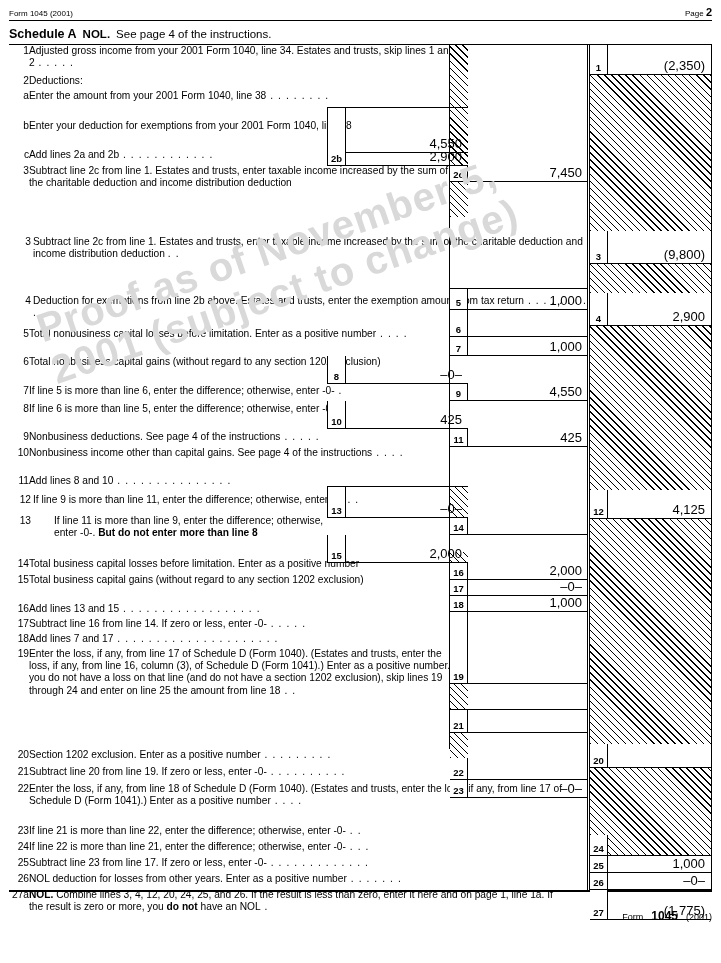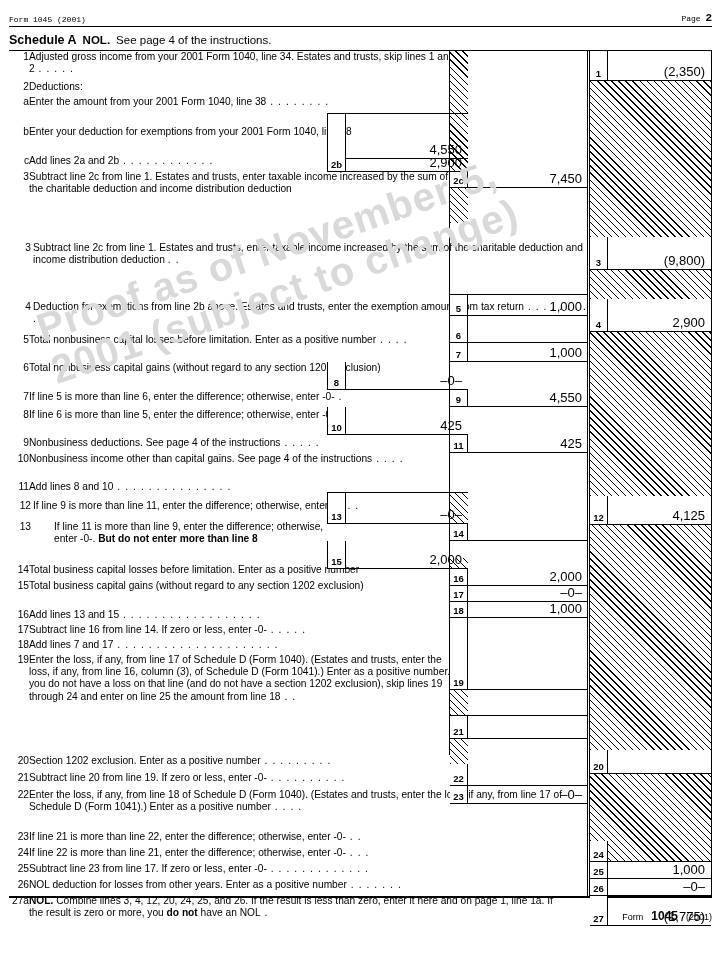--- a/index.html
+++ b/index.html
@@ -1,22 +1,22 @@
 <!DOCTYPE html>
 <html><head>
 <meta charset="utf-8">
 <style>
   html,body{margin:0;padding:0;background:#fff;}
   body{width:721px;height:963px;font-family:"Liberation Sans",sans-serif;color:#000;}
   .page{position:relative;width:721px;height:963px;box-sizing:border-box;padding:6px 9px 0 9px;}
 
   
-  .topbar{display:flex;justify-content:space-between;align-items:flex-end;font-size:8px;padding-bottom:2px;font-family:Liberation Mono, monospace;}
+  .topbar{display:flex;justify-content:space-between;align-items:flex-end;font-size:8px;padding-bottom:2px;}
   .topbar .left{font-size:8px;}
-  .topbar .right{font-size:8px;margin-top:6px;}
+  .topbar .right{font-size:8px;}
   .topbar .right b{font-size:11px;}
   .hr-top{border-bottom:1px solid #000;margin-bottom:4px;}
 
   
   .sched{display:flex;align-items:baseline;gap:6px;font-size:12px;padding:2px 0 3px 0;}
   .sched .bold{font-weight:bold;font-size:12.5px;}
   .sched .nol{font-weight:bold;font-size:11.5px;}
   .sched .rest{font-size:11.5px;}
   .hr-thick{border-bottom:1.6px solid #000;margin-bottom:0;}
 

